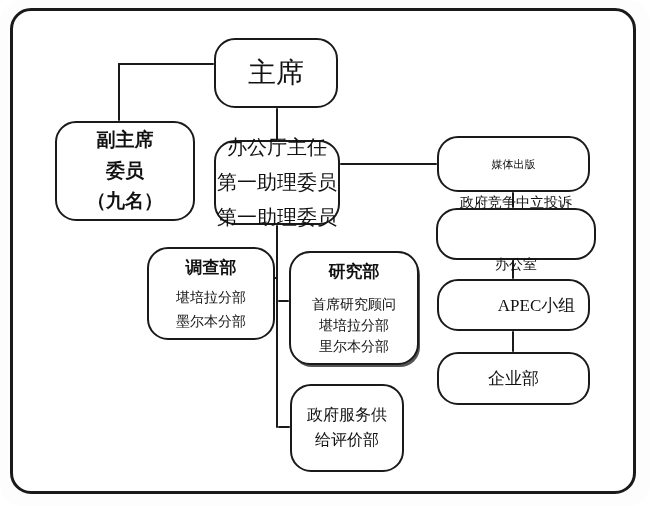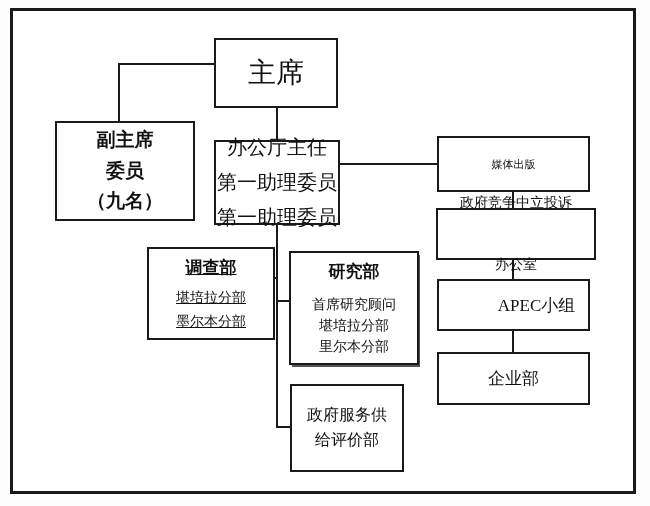--- a/index.html
+++ b/index.html
@@ -1,21 +1,21 @@
 <!DOCTYPE html>
 <html><head>
   <meta charset="utf-8">
   <style>
     html, body {
       margin: 0;
       padding: 0;
       background: #ffffff;
       font-family: "Liberation Serif", "DejaVu Serif", serif;
     }
-    * { box-sizing: border-box; }
+    * { box-sizing: border-box; border-radius: 21px; }
 
     .canvas {
       position: relative;
       width: 650px;
       height: 506px;
       background: #fdfdfd;
       overflow: hidden;
     }
 
     .frame {
@@ -47,21 +47,21 @@
     }
 
     
     #n-chairman      { left:214px; top:38px;  width:124px; height:70px;  font-size:28px; }
     #n-vice          { left:55px;  top:121px; width:140px; height:100px; font-size:19px; font-weight:bold; line-height:1.6; }
     #n-office        { left:214px; top:140px; width:126px; height:85px;  font-size:20px; line-height:1.75; }
     #n-media         { left:437px; top:136px; width:153px; height:56px;  font-size:11px; }
     #n-complaints    { left:436px; top:208px; width:160px; height:52px;  font-size:14px; line-height:1.45;gap:41px; }
     #n-apec          { left:437px; top:279px; width:153px; height:52px;  font-size:17px;padding-left:46px; }
     #n-enterprise    { left:437px; top:352px; width:153px; height:53px;  font-size:17px; }
-    #n-investigation { left:147px; top:247px; width:128px; height:93px;  font-size:14px; line-height:1.65;text-decoration:underline; }
+    #n-investigation { left:147px; top:247px; width:128px; height:93px;  font-size:14px; line-height:1.65; }
     #n-investigation .head { font-size:17px; font-weight:bold; margin-bottom:4px; }
     #n-research      { left:289px; top:251px; width:130px; height:114px; font-size:14px; line-height:1.5;
                        box-shadow: 2px 3px 0 -1px #555; }
     #n-research .head { font-size:17px; font-weight:bold; margin-bottom:10px; }
     #n-govservice    { left:290px; top:384px; width:114px; height:88px;  font-size:16px; line-height:1.55;text-align:center; }
 
     
     #l-chair-left-h  { left:118px; top:63px;  width:96px;  height:2px; }
     #l-chair-left-v  { left:118px; top:63px;  width:2px;   height:58px; }
     #l-chair-down    { left:276px; top:108px; width:2px;   height:32px; }

